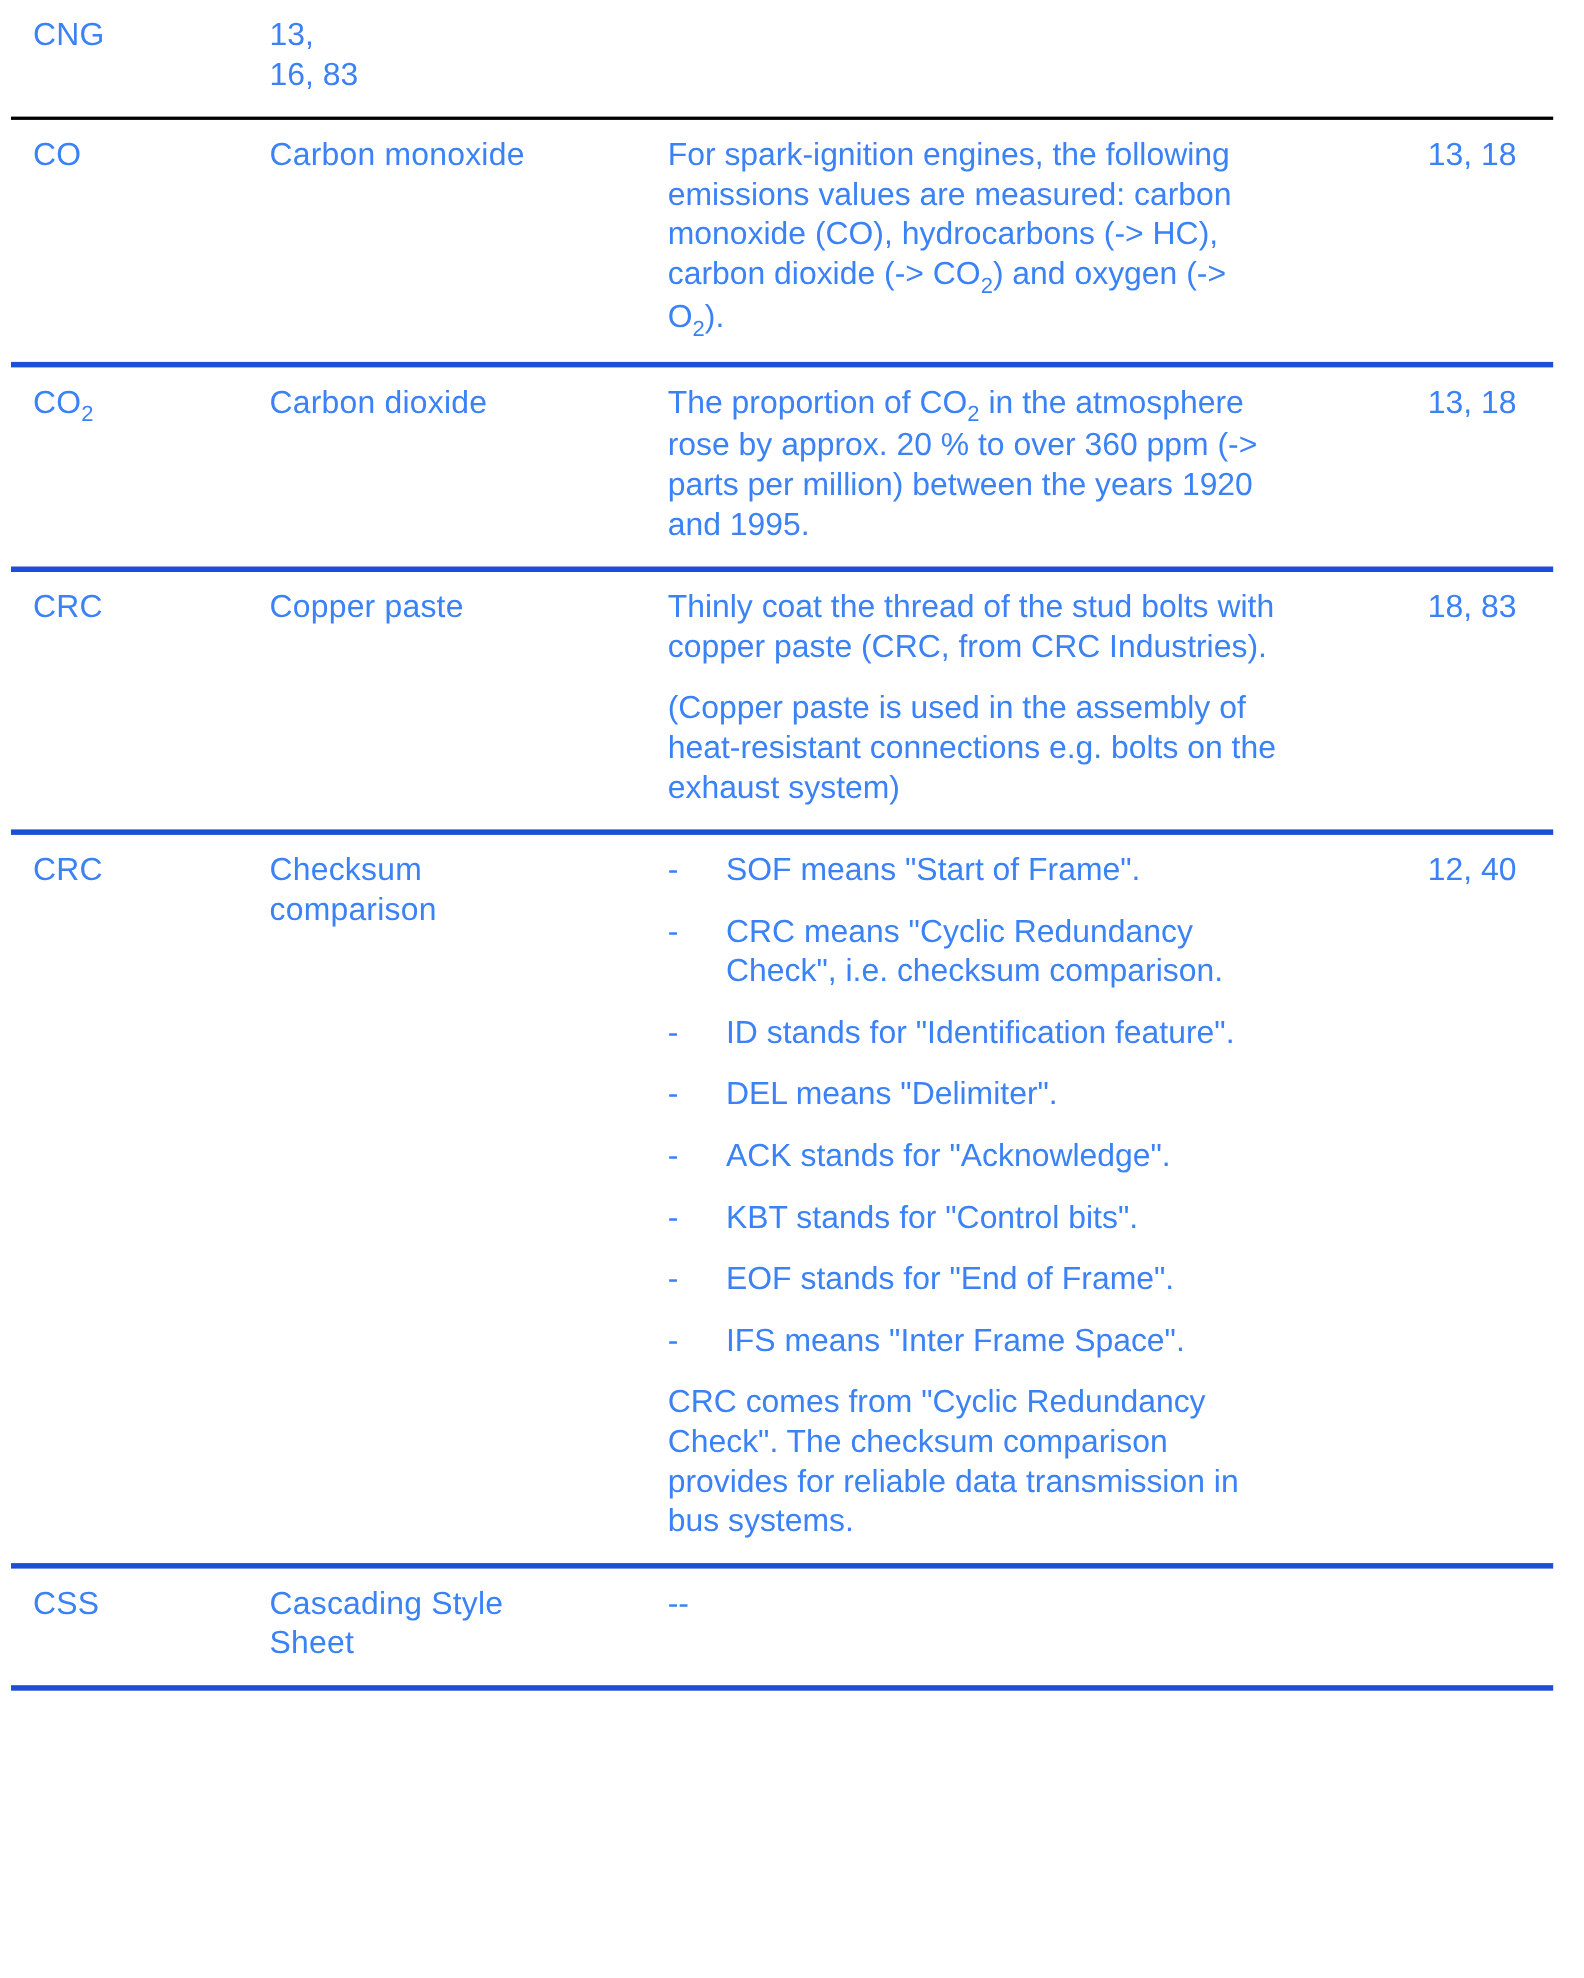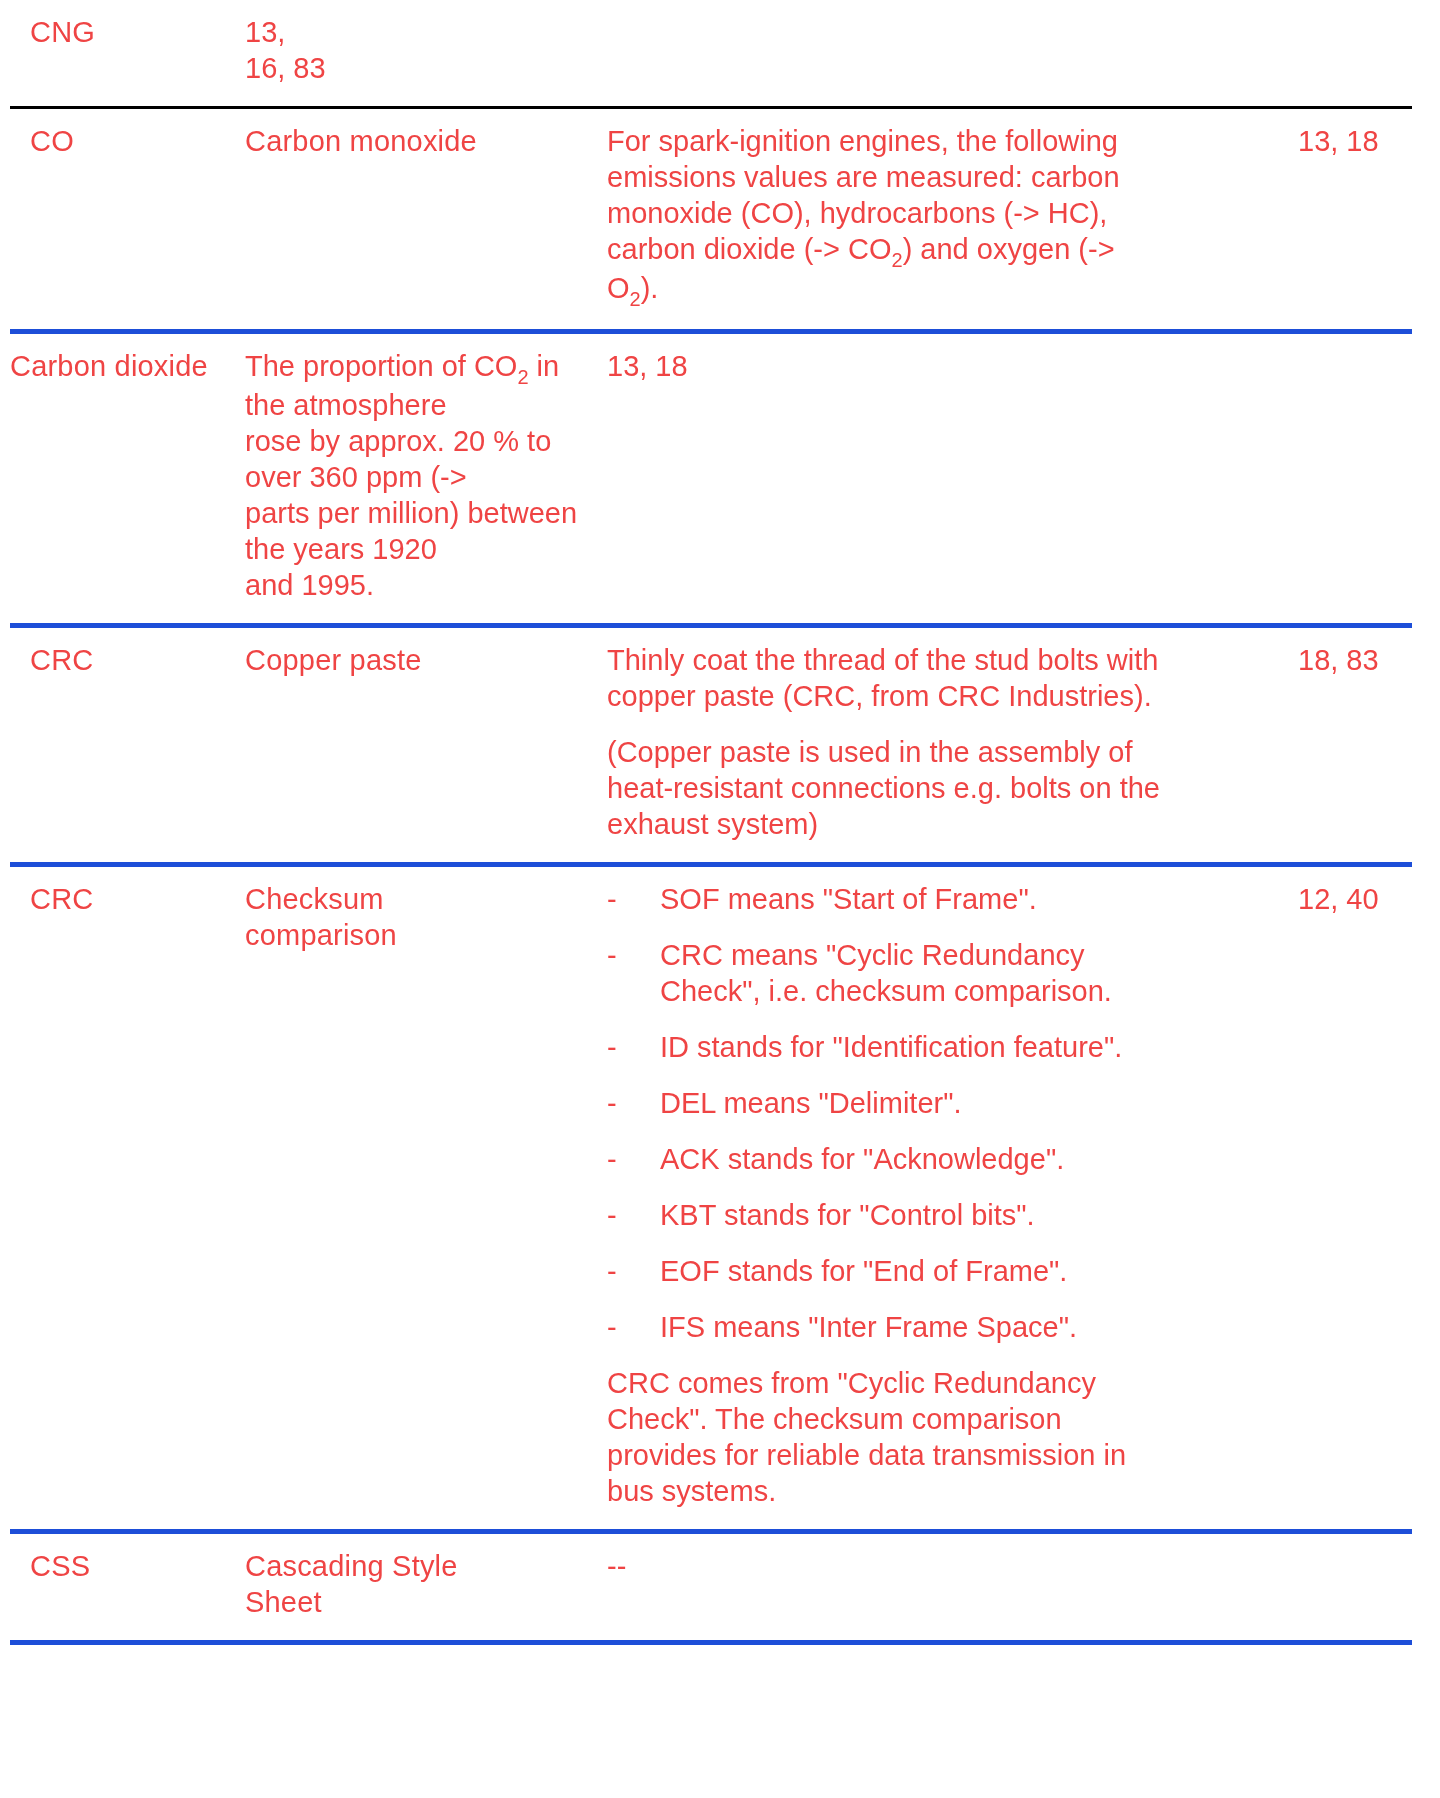--- a/index.html
+++ b/index.html
@@ -5,21 +5,21 @@
   html, body {
     margin: 0;
     padding: 0;
     background: #ffffff;
   }
   .page {
     position: relative;
     width: 1440px;
     min-height: 1798px;
     background: #ffffff;
-    color: #ef4444;
+    color: #3b82f6;
     font-family: "Liberation Sans", "DejaVu Sans", sans-serif;
     font-size: 29px;
     line-height: 36px;
     box-sizing: border-box;
     overflow: hidden;
   }
   .glossary-table {
     margin-left: 10px;
     width: 1402px;
   }
@@ -67,20 +67,21 @@
   <div class="row thick-divider">
     <div class="cell abbr">CO</div>
     <div class="cell fullname">Carbon monoxide</div>
     <div class="cell desc">
           <p class="block">For spark-ignition engines, the following<br>emissions values are measured: carbon<br>monoxide (CO), hydrocarbons (-&gt; HC),<br>carbon dioxide (-&gt; CO<sub>2</sub>) and oxygen (-&gt;<br>O<sub>2</sub>).</p>
         </div>
     <div class="cell pages">13, 18</div>
   </div>
 
   <div class="row thick-divider">
+    <div class="cell abbr">CO<sub>2</sub></div>
     <div class="cell fullname">Carbon dioxide</div>
     <div class="cell desc">
           <p class="block">The proportion of CO<sub>2</sub> in the atmosphere<br>rose by approx. 20 % to over 360 ppm (-&gt;<br>parts per million) between the years 1920<br>and 1995.</p>
         </div>
     <div class="cell pages">13, 18</div>
   </div>
 
   <div class="row thick-divider">
     <div class="cell abbr">CRC</div>
     <div class="cell fullname">Copper paste</div>

